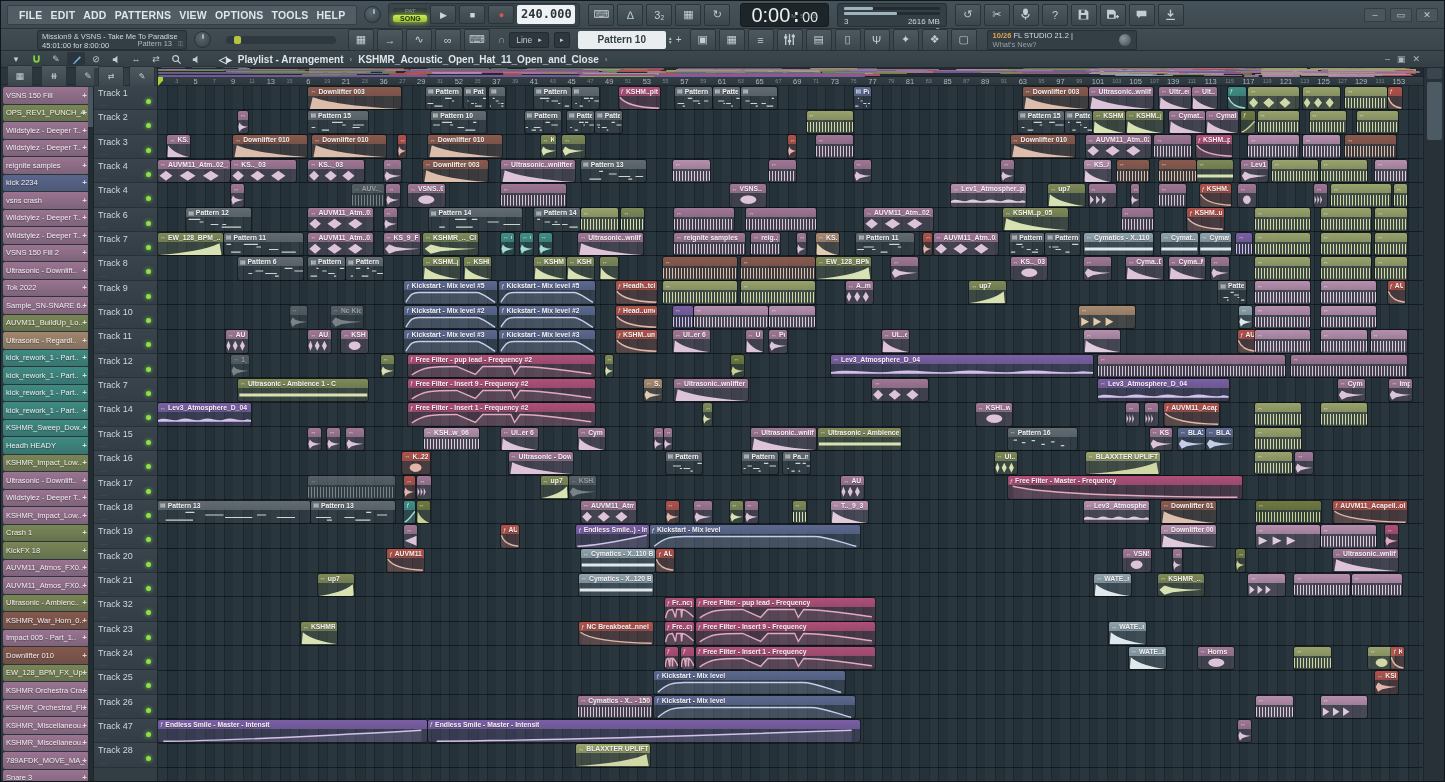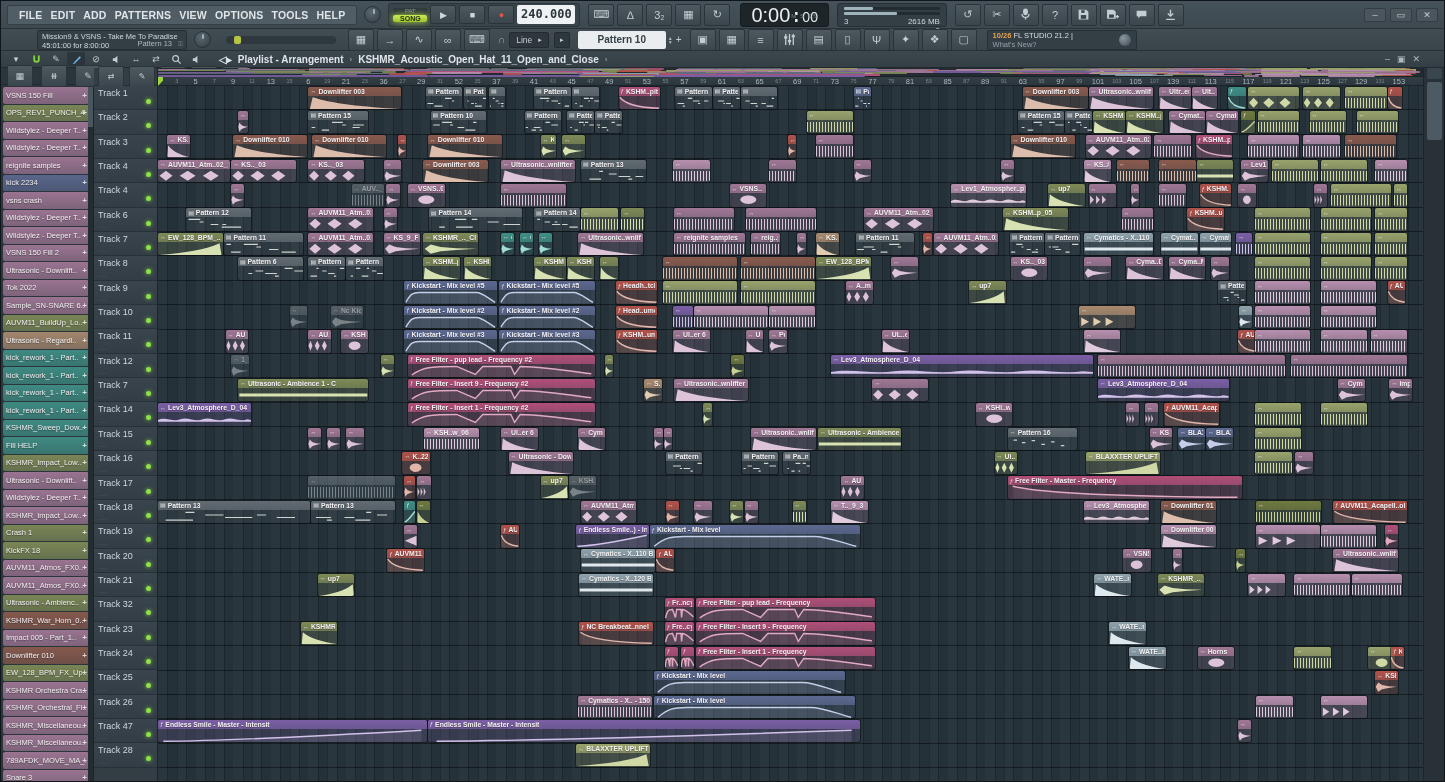--- a/index.html
+++ b/index.html
@@ -381,21 +381,21 @@
         </div>
         <div class="pitem" style="background: linear-gradient(rgba(63, 143, 134, 0.95), rgba(63, 143, 134, 0.7));">
           <span>kick_rework_1 - Part..</span>
           <b>+</b>
         </div>
         <div class="pitem" style="background: linear-gradient(rgba(63, 143, 134, 0.95), rgba(63, 143, 134, 0.7));">
           <span>KSHMR_Sweep_Dow..</span>
           <b>+</b>
         </div>
         <div class="pitem" style="background: linear-gradient(rgba(63, 143, 134, 0.95), rgba(63, 143, 134, 0.7));">
-          <span>Fill HELP</span>
+          <span>Headh HEADY</span>
           <b>+</b>
         </div>
         <div class="pitem" style="background: linear-gradient(rgba(126, 138, 86, 0.95), rgba(126, 138, 86, 0.7));">
           <span>KSHMR_Impact_Low..</span>
           <b>+</b>
         </div>
         <div class="pitem" style="background: linear-gradient(rgba(160, 119, 149, 0.95), rgba(160, 119, 149, 0.7));">
           <span>Ultrasonic - Downlift..</span>
           <b>+</b>
         </div>

